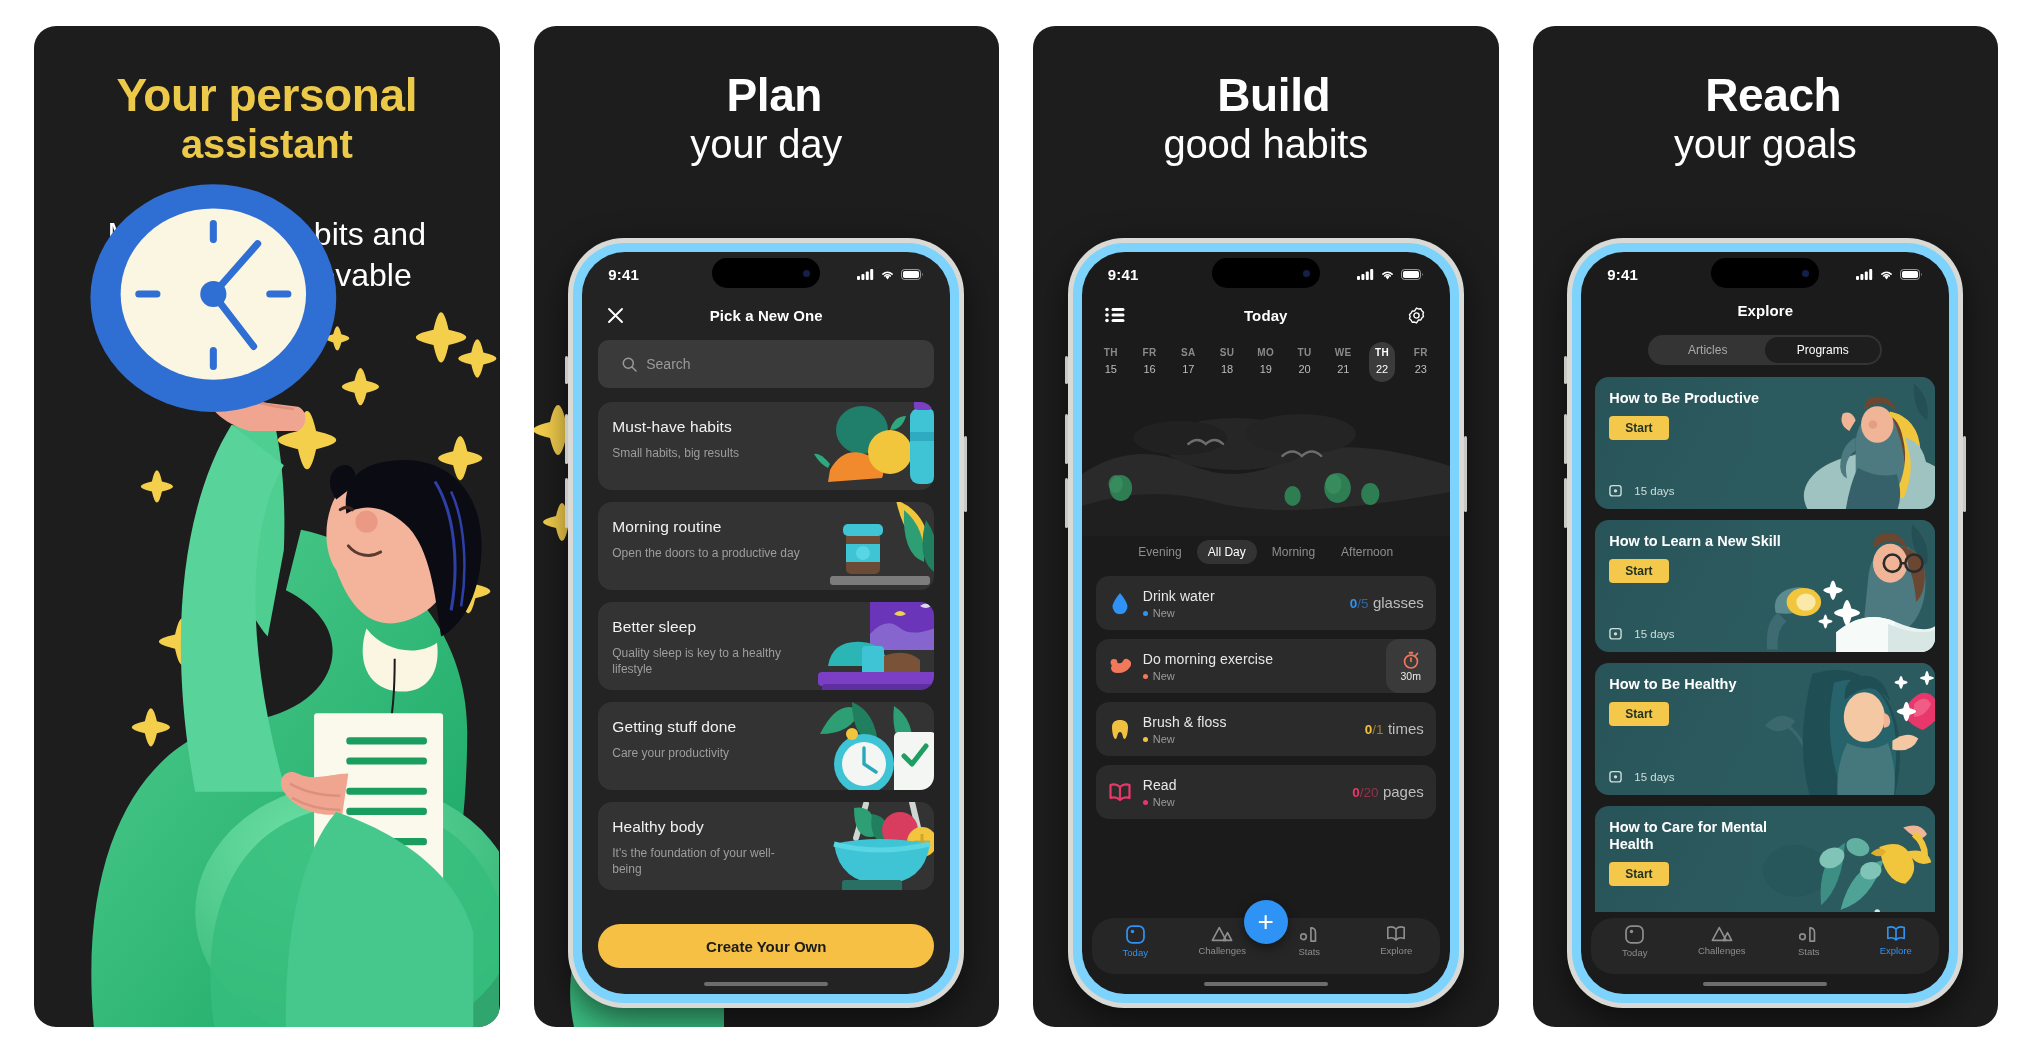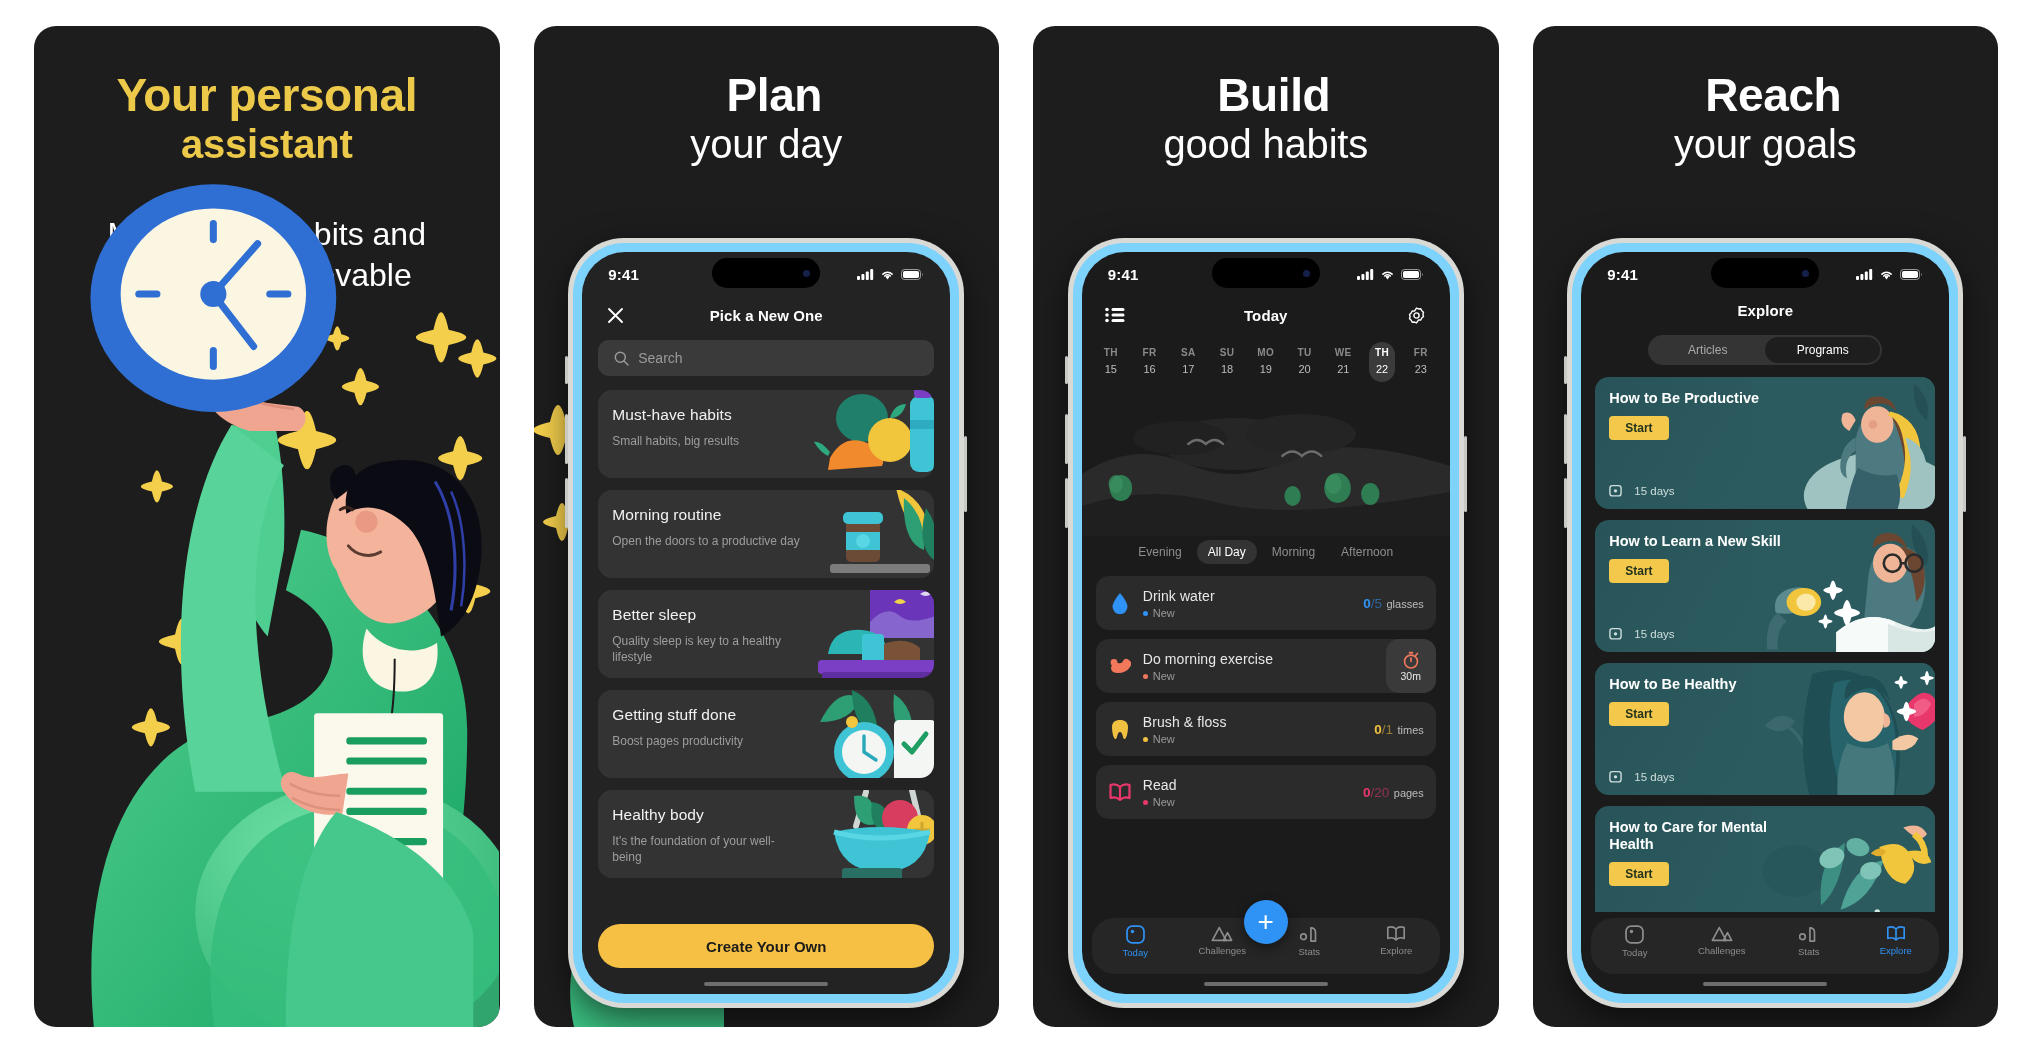--- a/index.html
+++ b/index.html
@@ -133,26 +133,26 @@
     display: flex; align-items: center; justify-content: space-between;
     padding: 6px 20px 10px;
     flex: 0 0 auto;
   }
   .app-title { color:#fff; font-size: 15px; font-weight: bold; letter-spacing: .1px;}
   .icon-btn { width: 26px; height: 26px; display:flex; align-items:center; justify-content:center; }
 
   
   .searchbar {
     margin: 2px 16px 14px;
-    height: 36px;
+    height: 48px;
     border-radius: 11px;
     background: #3a3a3a;
     display: flex; align-items: center;
     gap: 9px;
-    padding: 0 16px;
+    padding: 0 24px;
     flex: 0 0 auto;
   }
   .searchbar .ph { color: #9a9a9a; font-size: 14px; }
 
   
   .cards { flex: 1 1 auto; overflow: hidden; padding: 0 16px; display:flex; flex-direction:column; gap: 12px;}
   .cat-card {
     position: relative;
     border-radius: 14px;
     background: #333333;
@@ -210,21 +210,21 @@
   }
   .hrow .hico { width: 24px; height: 26px; display:flex; align-items:center; justify-content:center; flex:0 0 auto;}
   .hrow .hmid { flex:1 1 auto; min-width:0;}
   .hrow .hname { color:#e8e8e8; font-size: 14px; letter-spacing:.1px;}
   .hrow .hnew { display:flex; align-items:center; gap:5px; margin-top:2px;}
   .hrow .hnew .dot { width:5px; height:5px; border-radius:50%;}
   .hrow .hnew .txt { color:#9a9a9a; font-size: 11px;}
   .hrow .hcount { text-align:right; flex:0 0 auto;}
   .hrow .hcount .n { font-size: 13.5px; font-weight:bold;}
   .hrow .hcount .n .den { opacity:.55; font-weight:normal;}
-  .hrow .hcount .u { color:#bdbdbd; font-size: 11px; margin-top:10px;}
+  .hrow .hcount .u { color:#bdbdbd; font-size: 15px; margin-top:10px;}
   .timerbox {
     width: 50px; height: 54px; border-radius: 13px; background:#3a3a3a;
     display:flex; flex-direction:column; align-items:center; justify-content:center; gap:1px;
     margin-right:-12px; flex:0 0 auto;
   }
   .timerbox .tl { color:#e9e9e9; font-size: 10.5px;}
 
   .tabbar {
     position: relative;
     margin: 6px 10px 0;
@@ -509,21 +509,21 @@
                   <path d="M44 8 q24 10 26 44 q-26 -6 -26 -44z" fill="#1f7f5f"></path>
                   <path d="M86 12 q22 14 18 48 q-22 -12 -18 -48z" fill="#2e9e74"></path>
                   <rect x="86" y="38" width="42" height="62" rx="5" fill="#f3f6f2"></rect>
                   <path d="M96 62 l8 8 l14 -18" stroke="#1f9e64" stroke-width="5" fill="none" stroke-linecap="round" stroke-linejoin="round"></path>
                   <circle cx="56" cy="70" r="30" fill="#3ec4d4"></circle>
                   <circle cx="56" cy="70" r="22" fill="#f3f6f2"></circle>
                   <path d="M56 70 L56 54 M56 70 L68 78" stroke="#2aa8bb" stroke-width="3.4" stroke-linecap="round"></path>
                   <circle cx="44" cy="40" r="6" fill="#f2c63c"></circle>
                 </svg>
                 <div class="t">Getting stuff done</div>
-                <div class="d">Boost pages productivity</div>
+                <div class="d">Care your productivity</div>
               </div>
 
               <div class="cat-card">
                 <svg class="cat-art" viewBox="0 0 132 104">
                   <path d="M58 10 L48 44 M104 8 L112 42" stroke="#cfd6d2" stroke-width="6" stroke-linecap="round"></path>
                   <path d="M46 14 q22 -4 22 28 q-22 6 -22 -28z" fill="#2e9e74"></path>
                   <path d="M64 20 q20 2 16 30 q-20 -2 -16 -30z" fill="#1f7f5f"></path>
                   <circle cx="92" cy="36" r="18" fill="#d83c5e"></circle>
                   <circle cx="114" cy="48" r="15" fill="#f2c63c"></circle>
                   <path d="M114 40 l0 16 M106 48 l16 0" stroke="#cfa62c" stroke-width="3"></path>

